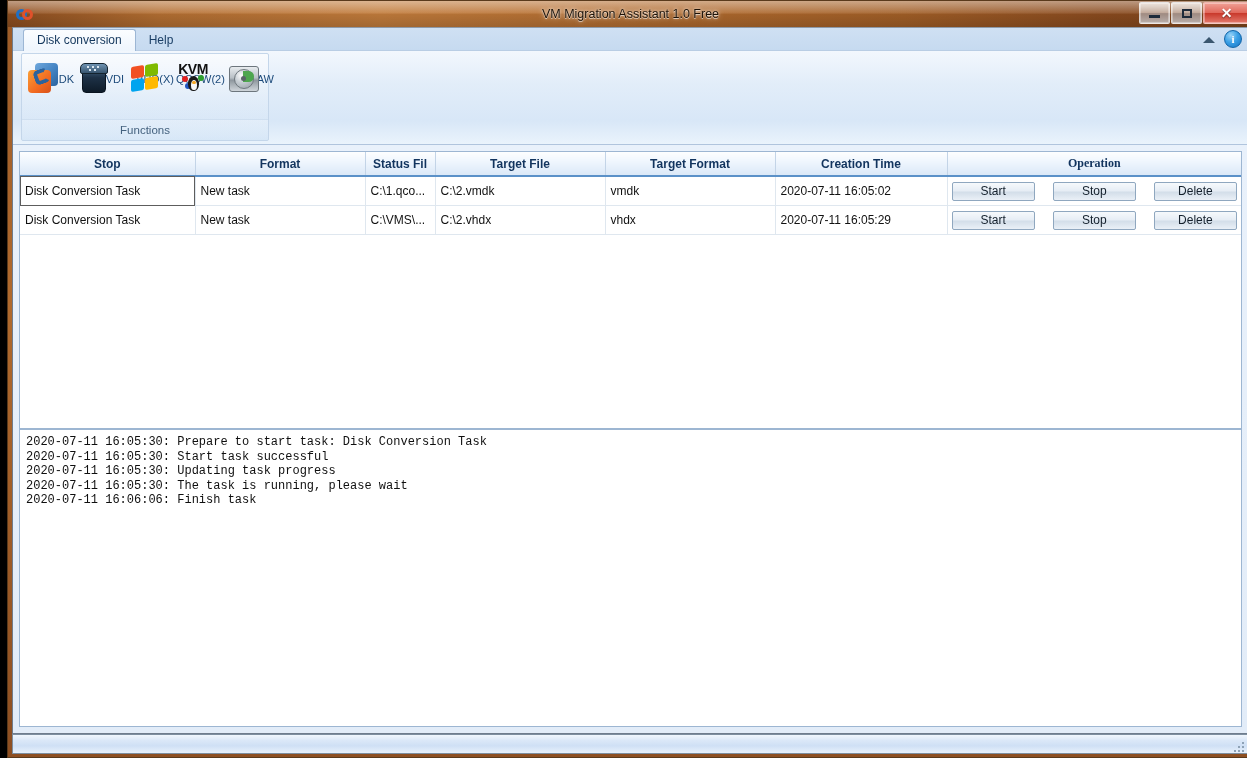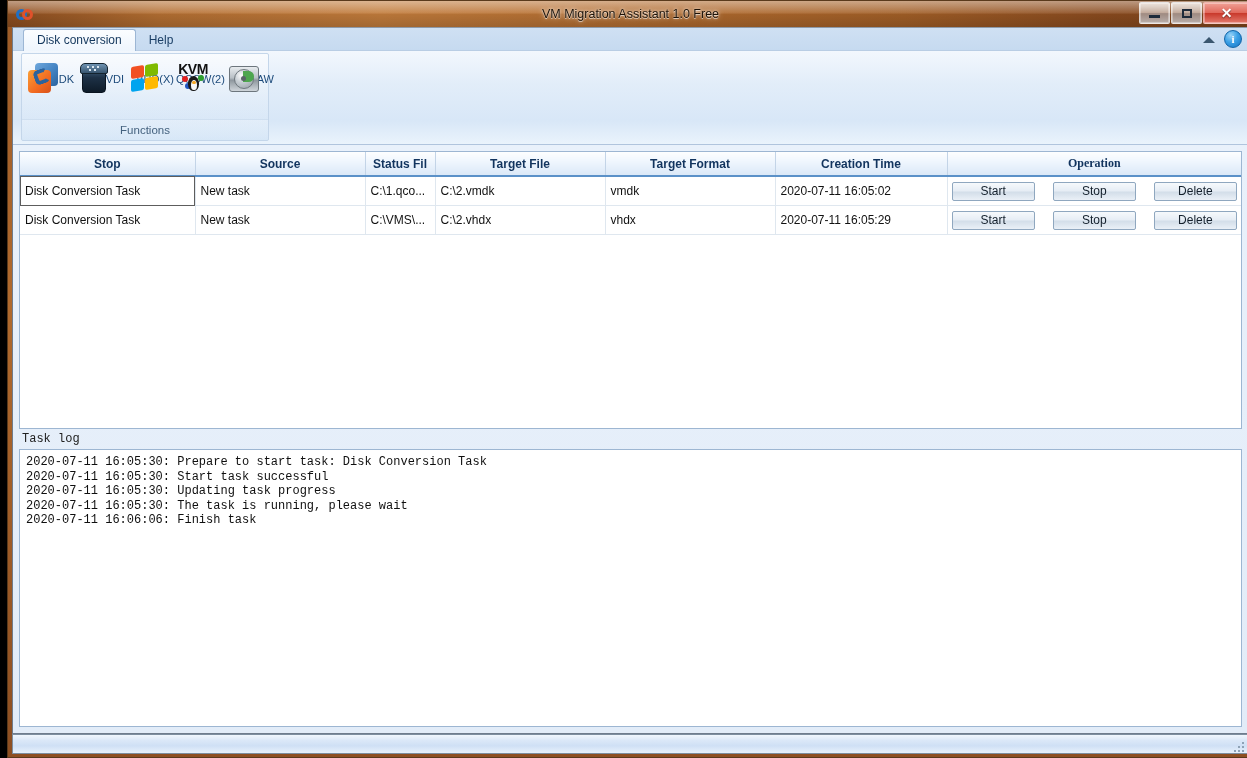--- a/index.html
+++ b/index.html
@@ -554,21 +554,21 @@
               <col style="width:170px">
               <col style="width:70px">
             <col style="width:170px">
               <col style="width:170px">
               <col style="width:172px">
               <col style="width:auto">
           </colgroup>
           <thead>
             <tr>
               <th>Stop</th>
-              <th>Source</th>
+              <th>Format</th>
               <th>Status Fil</th>
               <th>Target File</th>
               <th>Target Format</th>
               <th>Creation Time</th>
               <th>Operation</th>
             </tr>
           </thead>
           <tbody>
 
             <tr class="selected">
@@ -600,21 +600,20 @@
                   <div class="op-btn">Stop</div>
                   <div class="op-btn">Delete</div>
                 </div>
               </td>
             </tr>
 
           </tbody>
         </table>
       </div>
 
-      <div class="log-label">Task log</div>
       <div class="log-box" id="log-box">2020-07-11 16:05:30: Prepare to start task: Disk Conversion Task
 2020-07-11 16:05:30: Start task successful
 2020-07-11 16:05:30: Updating task progress
 2020-07-11 16:05:30: The task is running, please wait
 2020-07-11 16:06:06: Finish task</div>
 
     </div>
   </div>
 
   <div class="statusbar">

